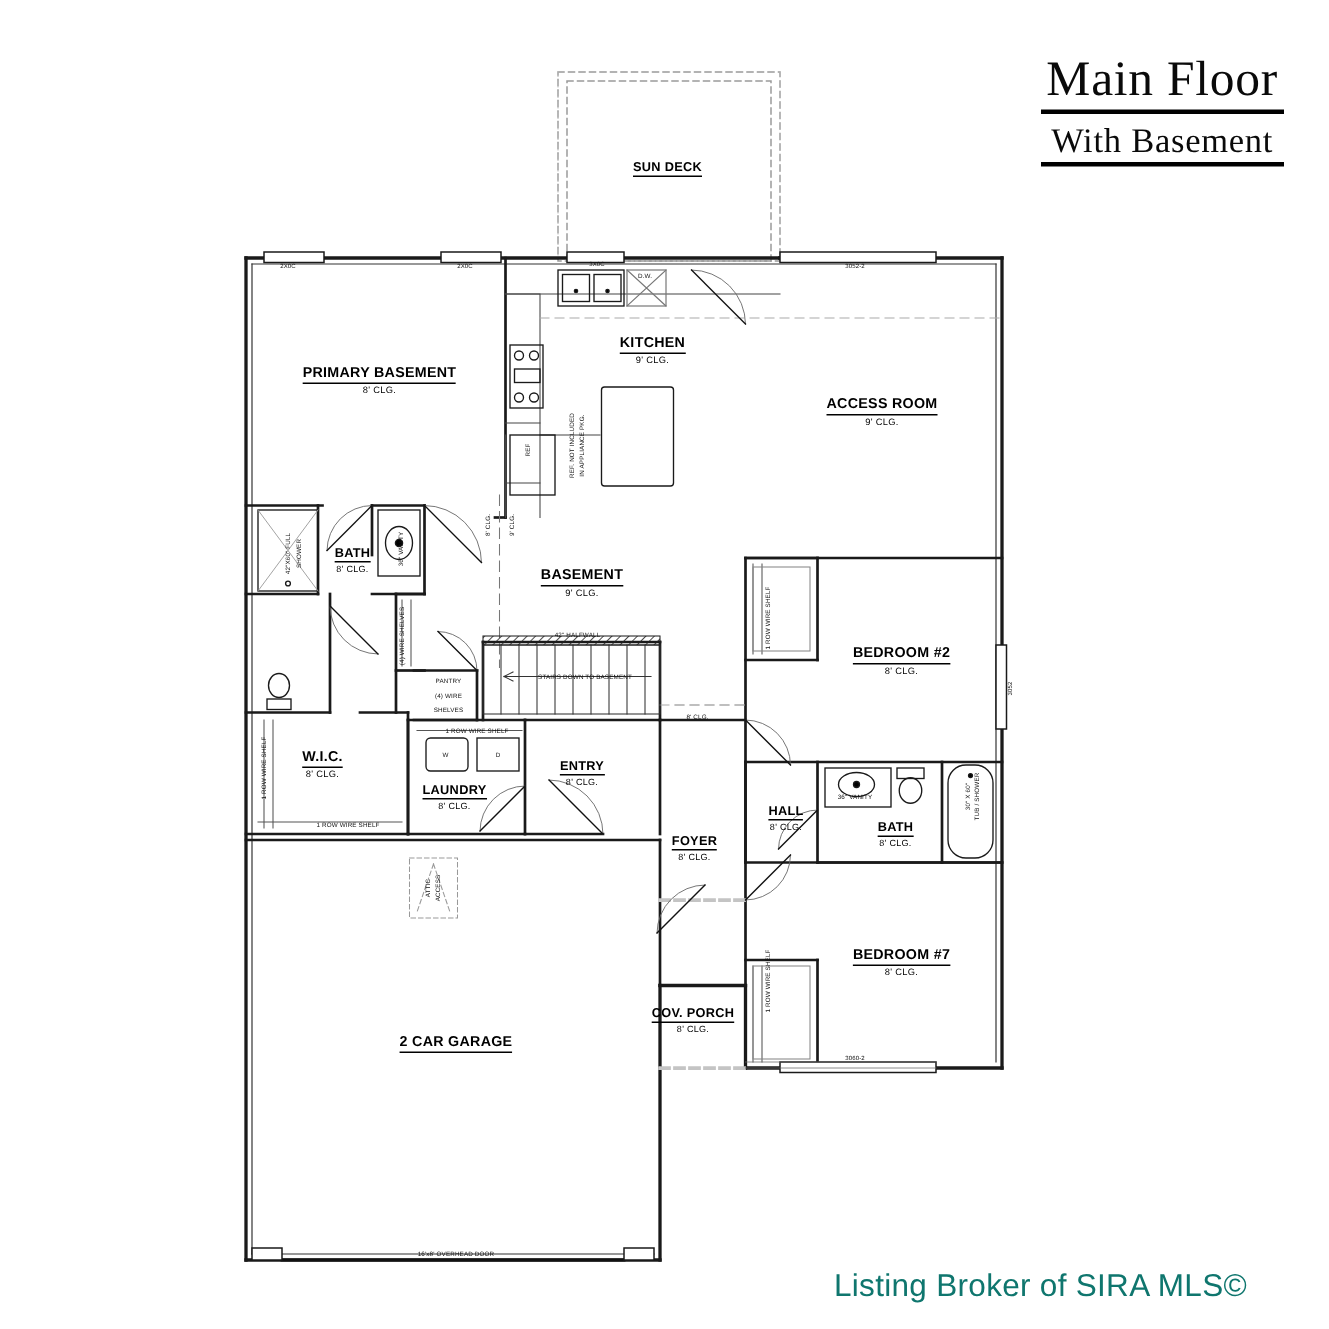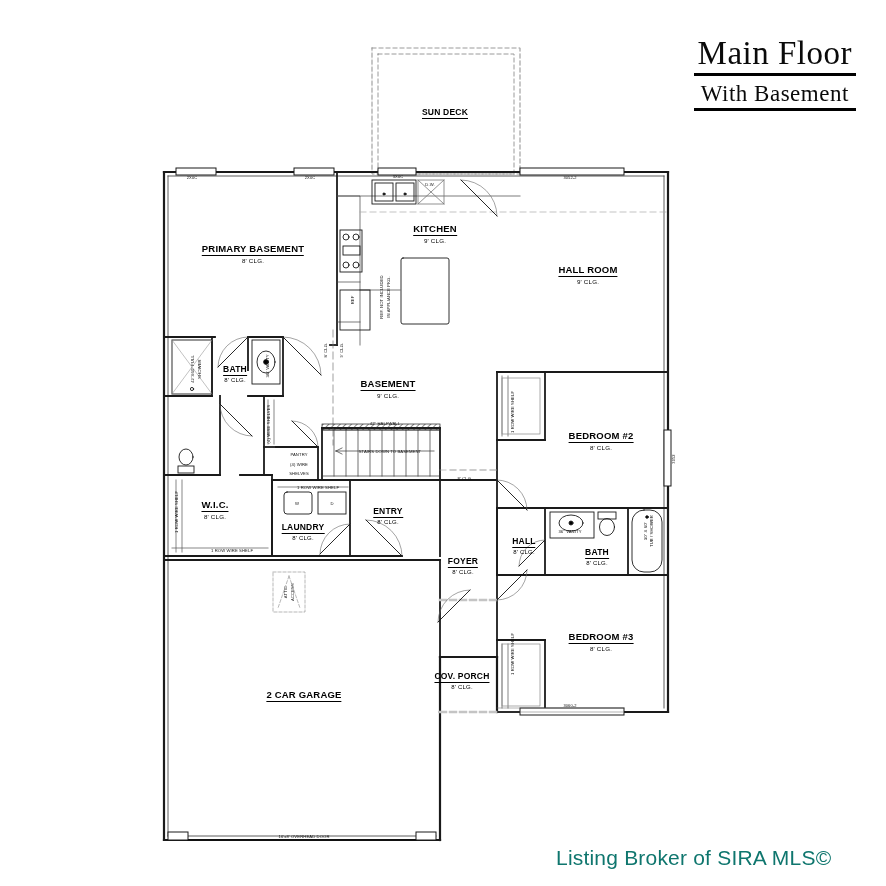--- a/index.html
+++ b/index.html
@@ -386,31 +386,31 @@
       <path d="M497,708 L624,708"></path>
       <path d="M497,712 L624,712"></path>
     </g>
   </g>
 </svg>
 
 <div id="labels">
     <div class="room-label" style="left: 445px; top: 101px;"><span class="rm-name">SUN DECK</span></div>
     <div class="room-label big" style="left: 253px; top: 238px;"><span class="rm-name">PRIMARY BASEMENT</span><span class="rm-clg">8'  CLG.</span></div>
     <div class="room-label big" style="left: 435px; top: 218px;"><span class="rm-name">KITCHEN</span><span class="rm-clg">9'  CLG.</span></div>
-    <div class="room-label big" style="left: 588px; top: 259px;"><span class="rm-name">HALL ROOM</span><span class="rm-clg">9'  CLG.</span></div>
+    <div class="room-label big" style="left: 588px; top: 259px;"><span class="rm-name">ACCESS ROOM</span><span class="rm-clg">9'  CLG.</span></div>
     <div class="room-label" style="left: 235px; top: 358px;"><span class="rm-name">BATH</span><span class="rm-clg">8'  CLG.</span></div>
     <div class="room-label big" style="left: 388px; top: 373px;"><span class="rm-name">BASEMENT</span><span class="rm-clg">9'  CLG.</span></div>
     <div class="room-label big" style="left: 601px; top: 425px;"><span class="rm-name">BEDROOM #2</span><span class="rm-clg">8'  CLG.</span></div>
     <div class="room-label big" style="left: 215px; top: 494px;"><span class="rm-name">W.I.C.</span><span class="rm-clg">8'  CLG.</span></div>
     <div class="room-label" style="left: 303px; top: 516px;"><span class="rm-name">LAUNDRY</span><span class="rm-clg">8'  CLG.</span></div>
     <div class="room-label" style="left: 388px; top: 500px;"><span class="rm-name">ENTRY</span><span class="rm-clg">8'  CLG.</span></div>
     <div class="room-label" style="left: 524px; top: 530px;"><span class="rm-name">HALL</span><span class="rm-clg">8'  CLG.</span></div>
     <div class="room-label" style="left: 597px; top: 541px;"><span class="rm-name">BATH</span><span class="rm-clg">8'  CLG.</span></div>
     <div class="room-label" style="left: 463px; top: 550px;"><span class="rm-name">FOYER</span><span class="rm-clg">8'  CLG.</span></div>
-    <div class="room-label big" style="left: 601px; top: 626px;"><span class="rm-name">BEDROOM #3</span><span class="rm-clg">8'  CLG.</span></div>
+    <div class="room-label big" style="left: 601px; top: 626px;"><span class="rm-name">BEDROOM #7</span><span class="rm-clg">8'  CLG.</span></div>
     <div class="room-label" style="left: 462px; top: 665px;"><span class="rm-name">COV. PORCH</span><span class="rm-clg">8'  CLG.</span></div>
     <div class="room-label big" style="left: 304px; top: 684px;"><span class="rm-name">2 CAR GARAGE</span></div>
   </div>
 <div id="notes">
     <div class="note" style="left: 385px; top: 423px; transform: translate(-50%, -50%);">42" HALFWALL</div>
     <div class="note" style="left: 390px; top: 451px; transform: translate(-50%, -50%);">STAIRS DOWN TO BASEMENT</div>
     <div class="note" style="left: 299px; top: 454px; transform: translate(-50%, -50%);">PANTRY</div>
     <div class="note" style="left: 299px; top: 464px; transform: translate(-50%, -50%);">(4) WIRE</div>
     <div class="note" style="left: 299px; top: 473px; transform: translate(-50%, -50%);">SHELVES</div>
     <div class="note" style="left: 318px; top: 487px; transform: translate(-50%, -50%);">1 ROW WIRE SHELF</div>

